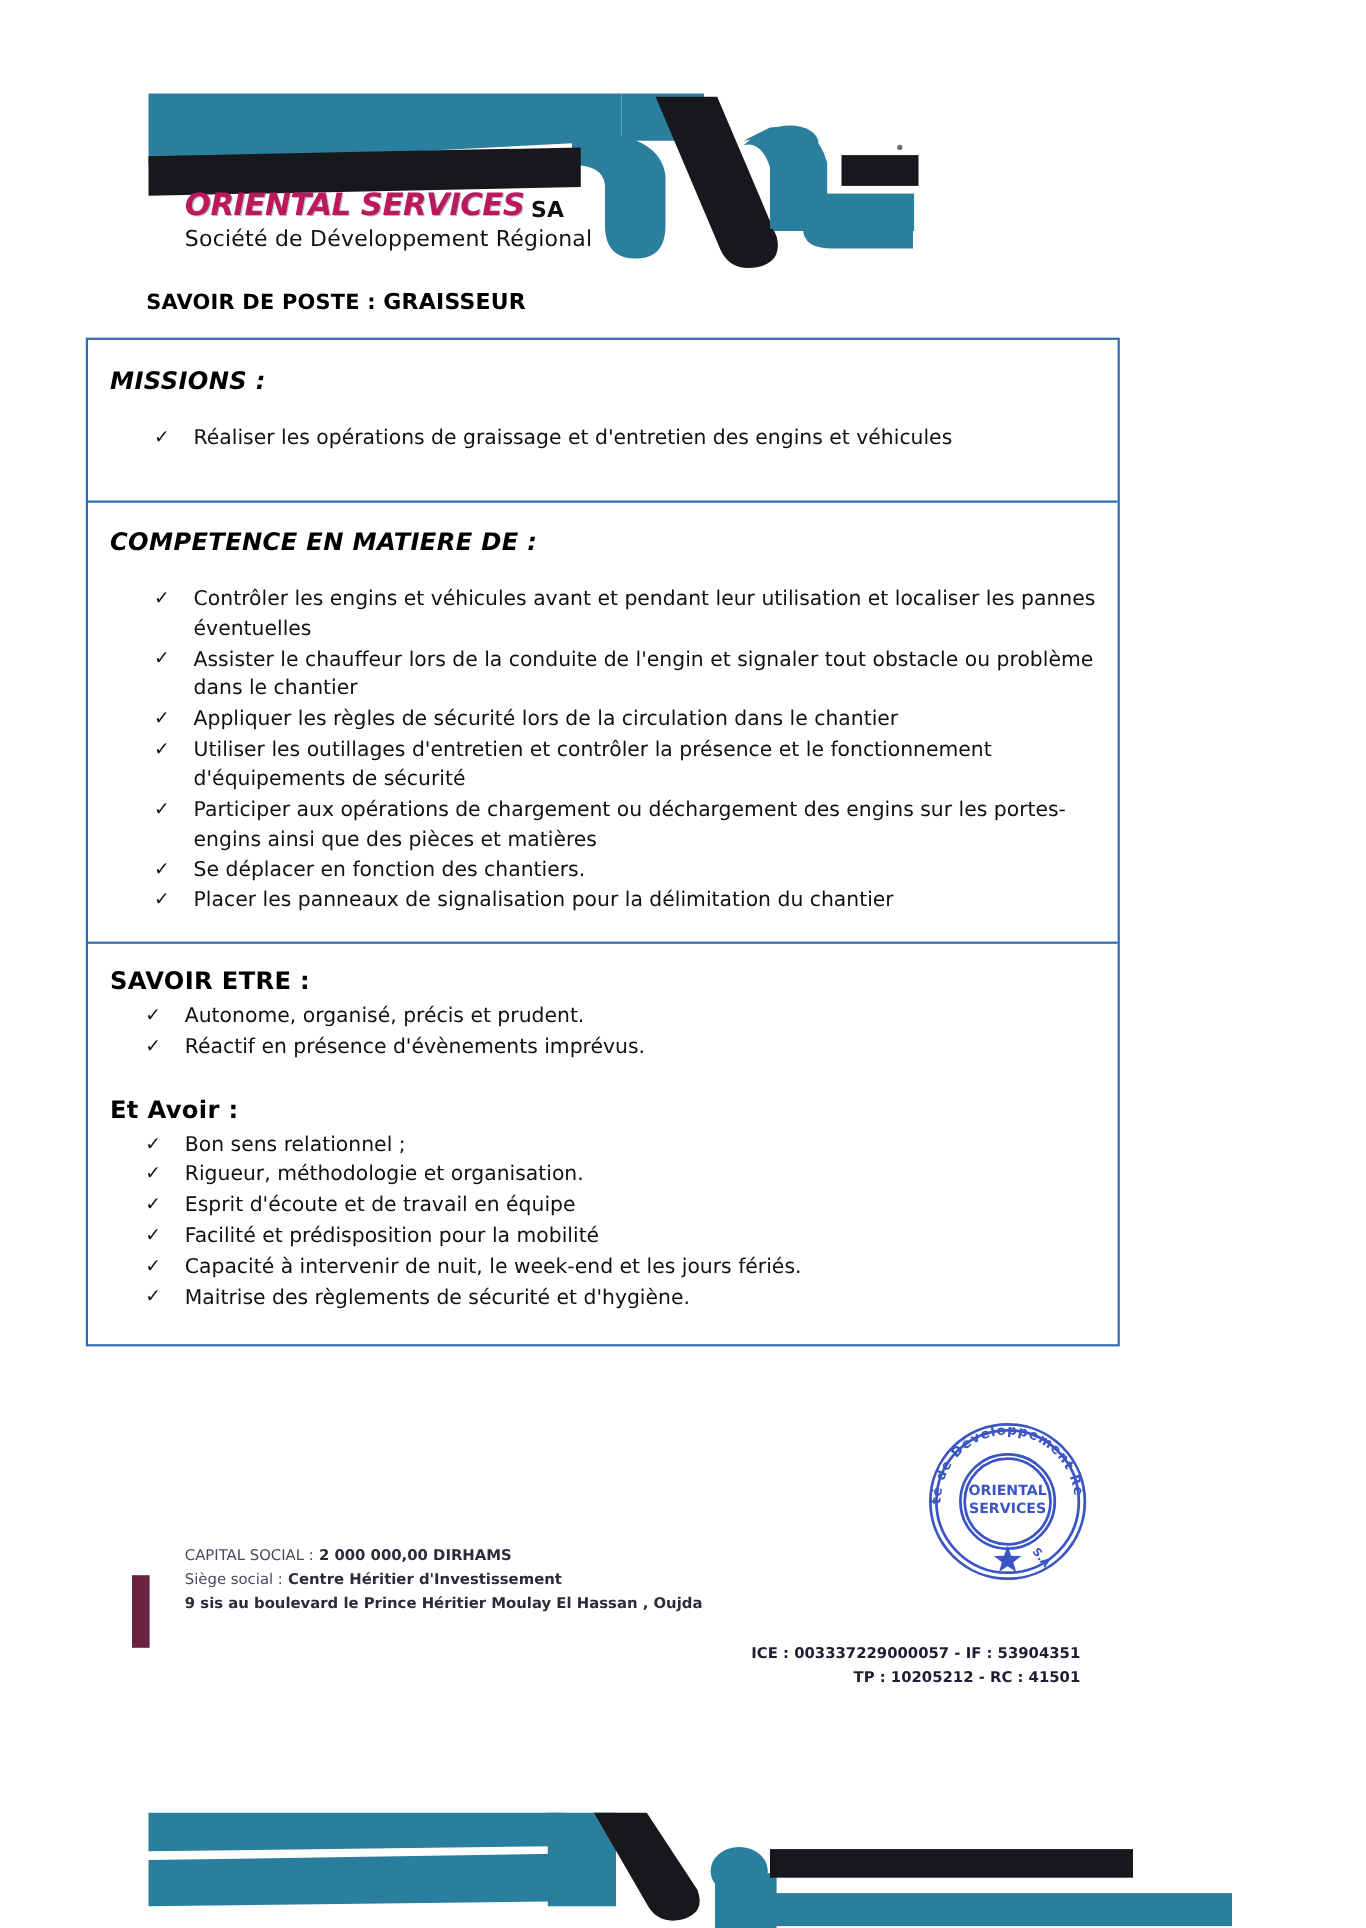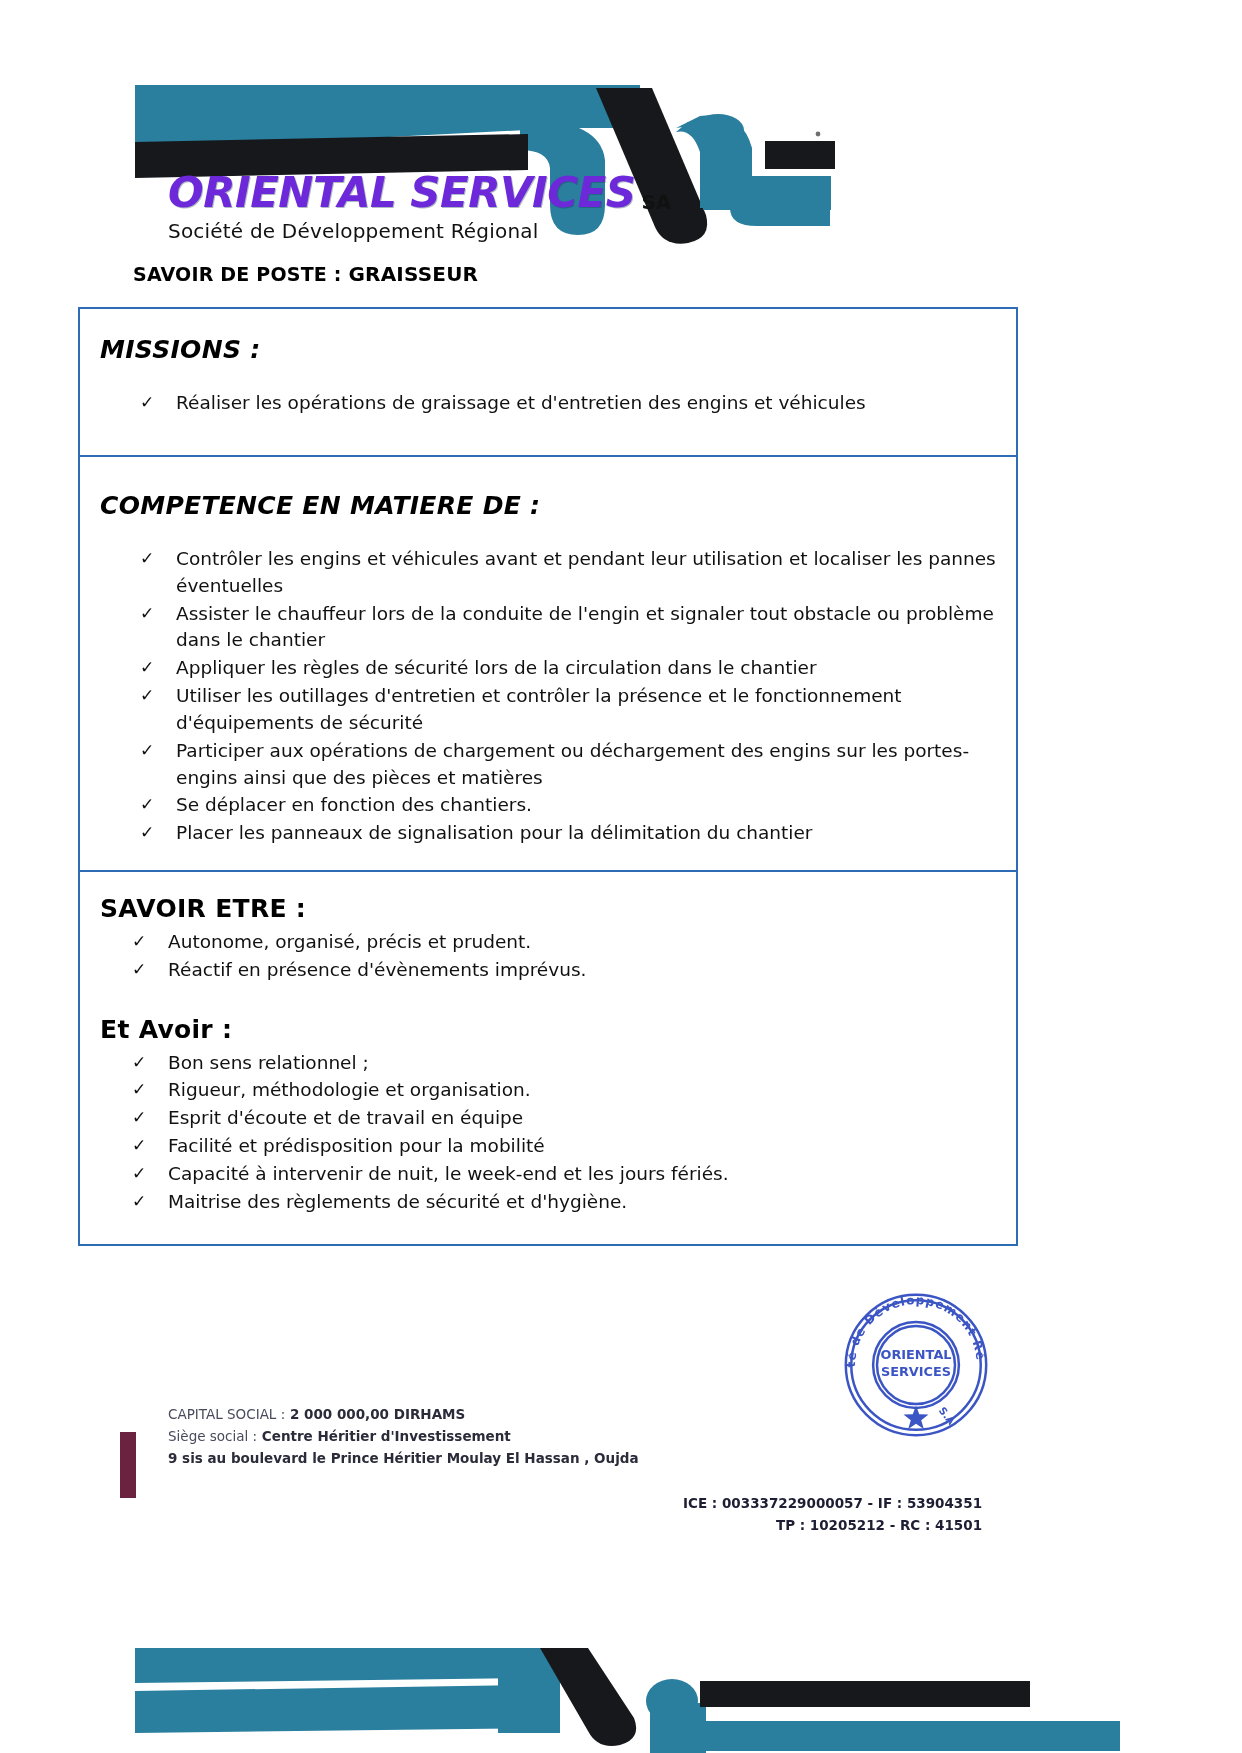--- a/index.html
+++ b/index.html
@@ -32,23 +32,23 @@
   .logo-block {
     position: absolute;
     left: 168px;
     top: 172px;
     width: 620px;
   }
   .logo-name {
     font-family: "DejaVu Sans", sans-serif;
     font-weight: bold;
     font-style: italic;
-    font-size: 42px;
+    font-size: 28px;
     letter-spacing: -0.5px;
-    color: #6d28d9;
+    color: #be185d;
     display: inline-block;
     line-height: 1;
     text-shadow: 1px 1px 0 rgba(20,60,80,0.35);
   }
   .logo-sa {
     font-family: "DejaVu Sans", sans-serif;
     font-weight: bold;
     font-size: 20px;
     color: #111;
     margin-left: 6px;
@@ -88,28 +88,28 @@
   }
   .section {
     border-bottom: 2px solid #2e6cb5;
     box-sizing: border-box;
     padding: 26px 20px 22px 20px;
     position: relative;
   }
   .section:last-child { border-bottom: none; }
 
   .sec-missions   { min-height: 148px; }
-  .sec-competence { min-height: 370px; padding-top: 34px;}
+  .sec-competence { min-height: 370px; padding-top: 24px;}
   .sec-savoir     { min-height: 310px; padding-top: 22px; padding-bottom: 28px;}
 
   .sec-head {
     font-family: "DejaVu Sans", sans-serif;
     font-weight: bold;
     font-style: italic;
-    font-size: 25px;
+    font-size: 22px;
     color: #000;
     letter-spacing: 0.3px;
     margin: 0 0 6px 0;
   }
   .sec-head.upright { font-style: normal; }
 
   ul.checks {
     list-style: none;
     margin: 0;
     padding: 0;

